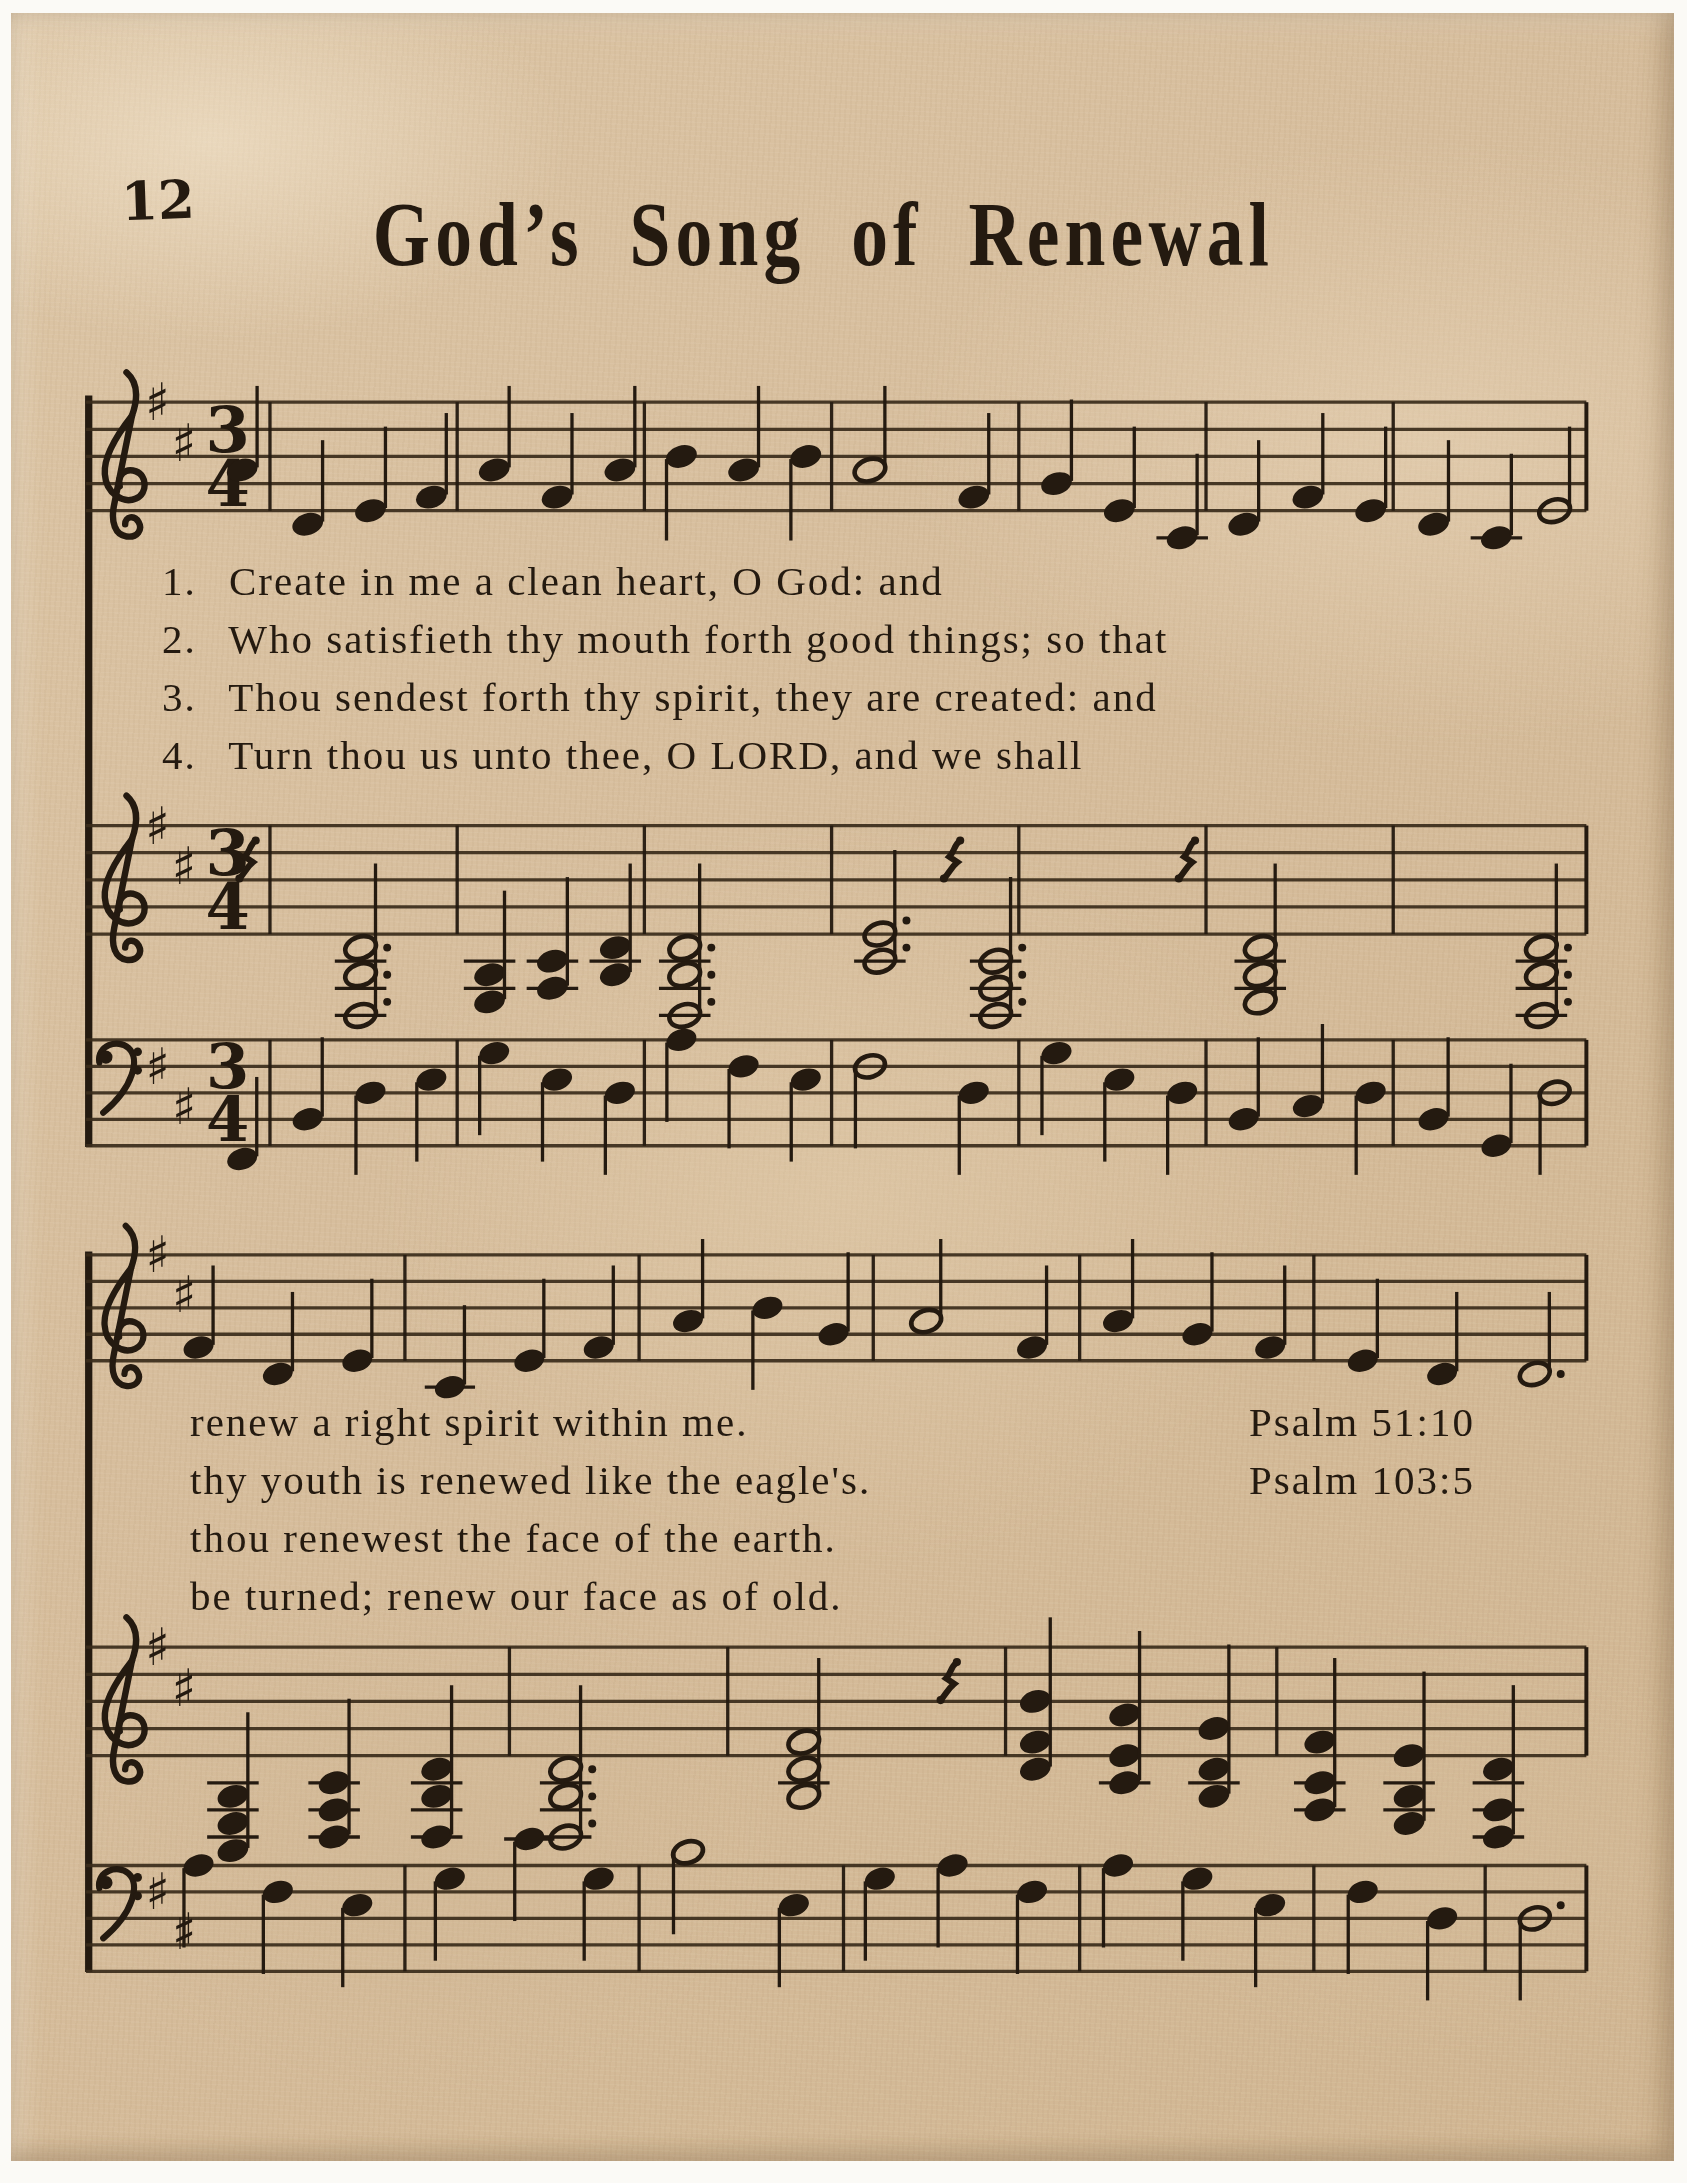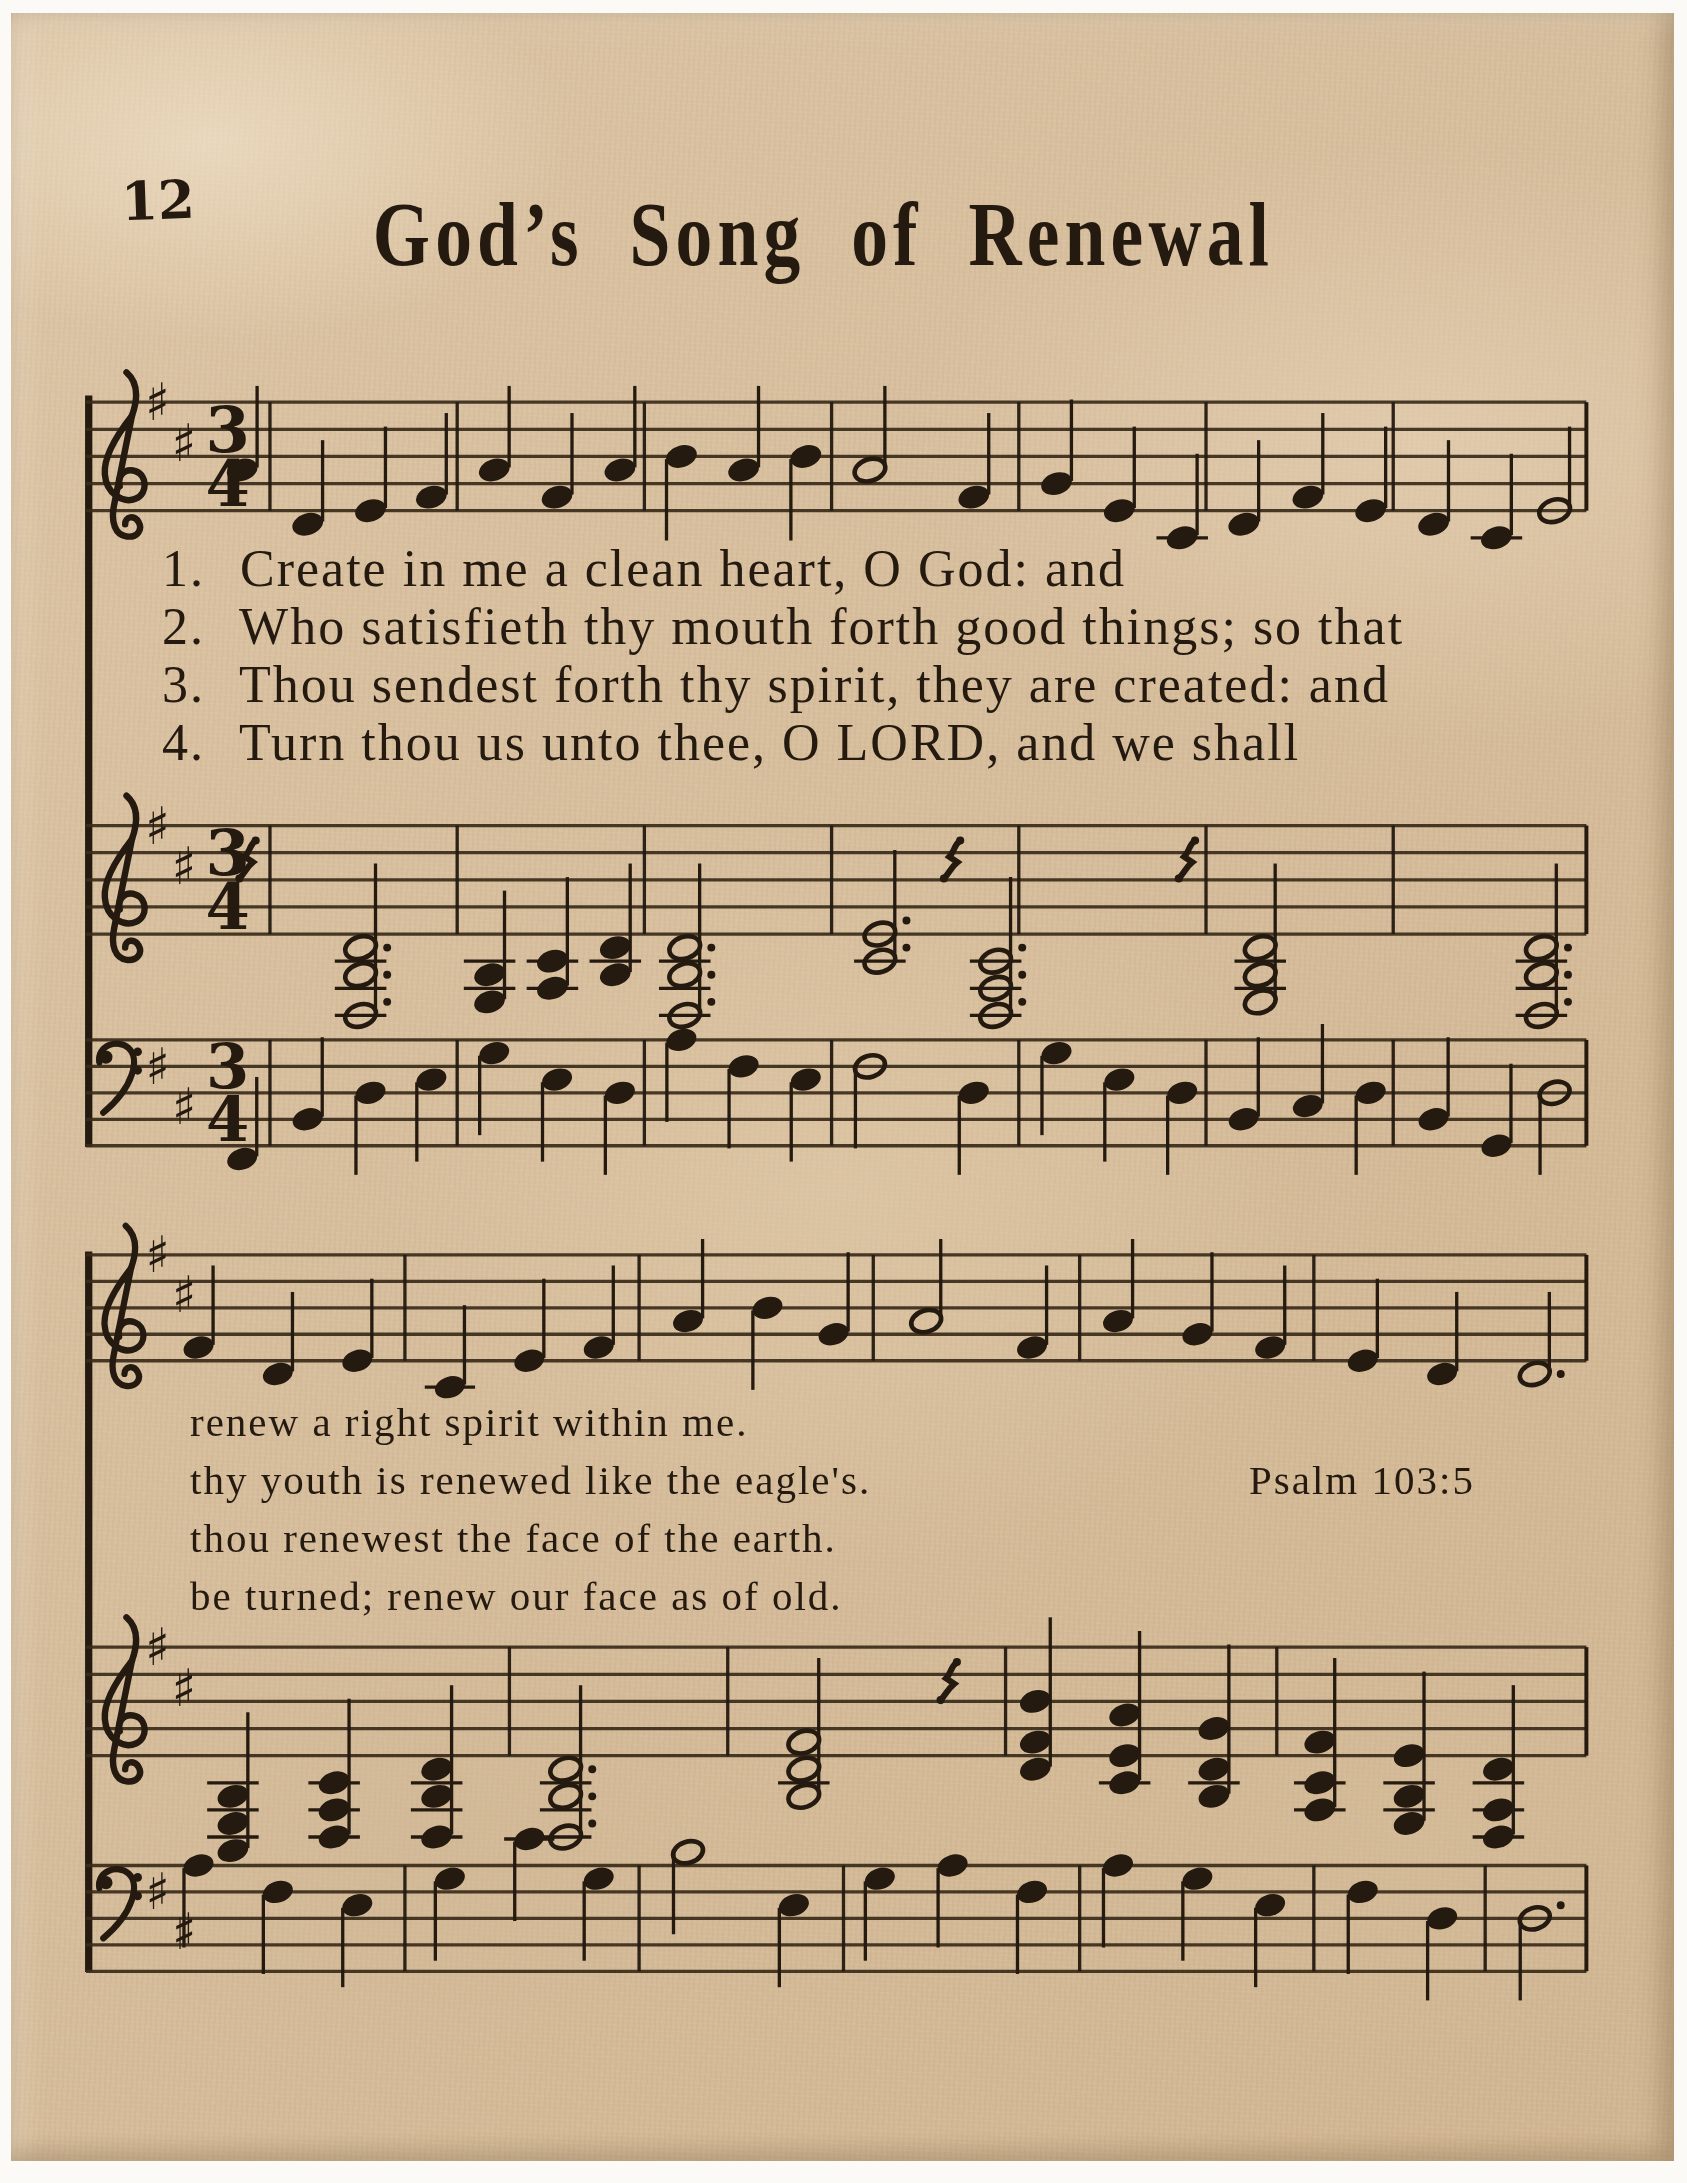--- a/index.html
+++ b/index.html
@@ -34,21 +34,21 @@
   .page-title{
     position:absolute;left:0;top:183px;width:1647px;margin:0;
     text-align:center;font-family:"Liberation Serif", serif;font-weight:bold;
     font-size:75px;letter-spacing:5.3px;word-spacing:22.5px;
     color:var(--ink,#241a10);
     transform:scale(.98,1.2);transform-origin:50% 0;
     font-variant-ligatures:none;
   }
   .verse-block{
     position:absolute;left:162px;width:1355px;
-    font-size:52px;letter-spacing:2px;color:var(--ink,#241a10);
+    font-size:41px;letter-spacing:2px;color:var(--ink,#241a10);margin-top:12px;
   }
   .verse-line{
     height:58px;line-height:58px;white-space:nowrap;
     text-align:justify;text-align-last:justify;
   }
   .verse-line::after{content:"";display:inline-block;width:100%;}
   .verse-num{padding-right:20px;}
   .refrain-block{
     position:absolute;left:162px;width:1355px;
     font-size:41px;letter-spacing:2px;color:var(--ink,#241a10);
@@ -524,20 +524,21 @@
     </div>
     <div class="verse-line">
       <span class="verse-num">4.</span>
       <span class="verse-text">Turn thou us unto thee, O LORD, and we shall</span>
     </div>
   </div>
 
   <div class="refrain-block" style="top:1393px;">
     <div class="refrain-line">
       <div class="refrain-text">renew a right spirit within me.</div>
+      <div class="refrain-ref">Psalm 51:10</div>
     </div>
     <div class="refrain-line">
       <div class="refrain-text">thy youth is renewed like the eagle's.</div>
       <div class="refrain-ref">Psalm 103:5</div>
     </div>
     <div class="refrain-line">
       <div class="refrain-text">thou renewest the face of the earth.</div>
     </div>
     <div class="refrain-line">
       <div class="refrain-text">be turned; renew our face as of old.</div>

